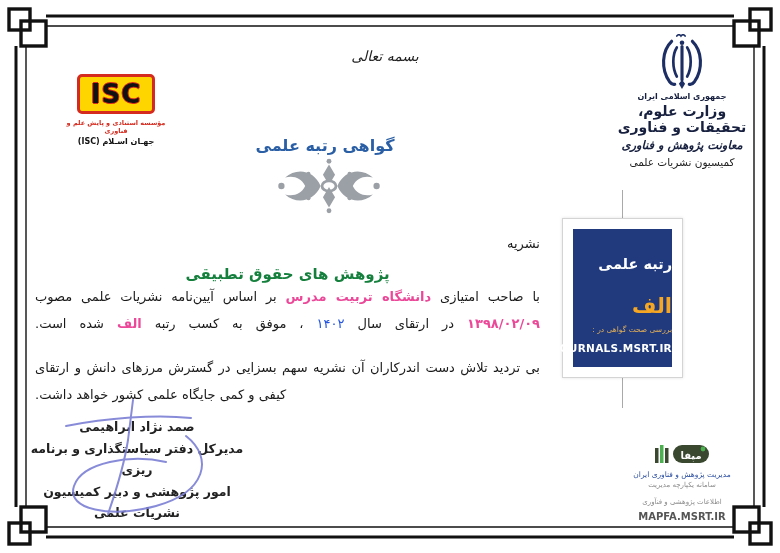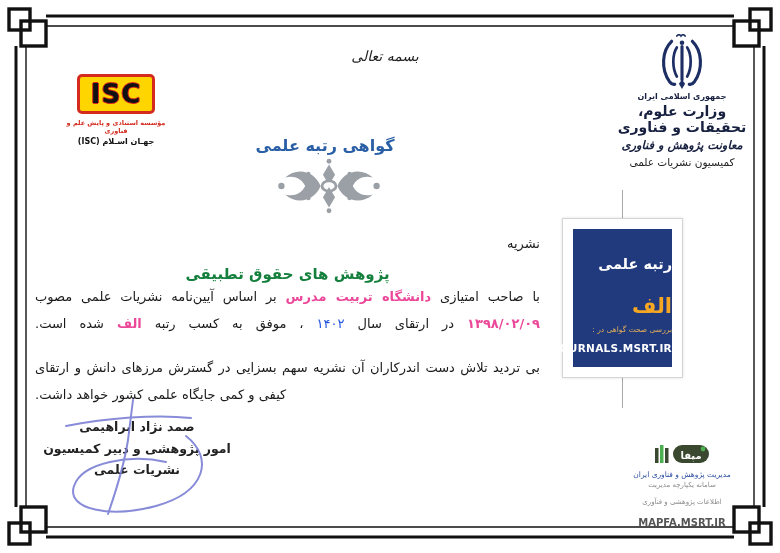--- a/index.html
+++ b/index.html
@@ -71,21 +71,21 @@
   
   .sig-block{left:26px;top:416px;width:222px;text-align:center;direction:rtl;font-size:12.5px;font-weight:bold;color:#222;line-height:21.5px;z-index:2;}
   .sig-ink{left:36px;top:396px;z-index:3;pointer-events:none;}
 
   
   .mapfa{left:620px;top:442px;width:124px;text-align:center;direction:rtl;z-index:2;}
   .mapfa-mark{margin:0 auto;}
   .mapfa-l1{font-size:7.5px;font-weight:normal;color:#2b4ea0;margin-top:4px;}
   .mapfa-l2{font-size:7px;color:#8a8a8a;margin-top:2px;}
   .mapfa-l3{font-size:7px;color:#8a8a8a;margin-top:9px;}
-  .mapfa-url{font-size:10px;font-weight:bold;color:#555;margin-top:11px;direction:ltr;}
+  .mapfa-url{font-size:10px;font-weight:bold;color:#555;margin-top:5px;direction:ltr;}
 </style>
 </head>
 <body>
 
 <div class="page">
 
   <svg class="abs frame" width="780" height="553" viewBox="0 0 780 553">
     <g stroke="#111" fill="none">
 
       <line x1="46" y1="16" x2="734" y2="16" stroke-width="3"></line>
@@ -186,20 +186,21 @@
     <div class="badge-inner">
       <div class="badge-title">رتبه علمی</div>
       <div class="badge-grade">الف</div>
       <div class="badge-verify">بررسی صحت گواهی در :</div>
       <div class="badge-url">JOURNALS.MSRT.IR</div>
     </div>
   </div>
 
   <div class="abs sig-block">
     <div>صمد نژاد ابراهیمی</div>
+    <div>مدیرکل دفتر سیاستگذاری و برنامه ریزی</div>
     <div>امور پژوهشی  و دبیر  کمیسیون</div>
     <div>نشریات علمی</div>
   </div>
   <svg class="abs sig-ink" width="210" height="130" viewBox="0 0 210 130">
     <g fill="none" stroke="#7b7fd4" stroke-width="2" stroke-linecap="round" opacity="0.9">
       <path d="M97 4 L92 44"></path>
       <path d="M30 30 C70 22 120 18 155 22"></path>
       <path d="M150 40 C178 62 170 96 120 110 C75 122 30 114 38 90 C46 66 95 58 130 66"></path>
       <path d="M92 44 C88 70 80 95 72 118"></path>
     </g>

